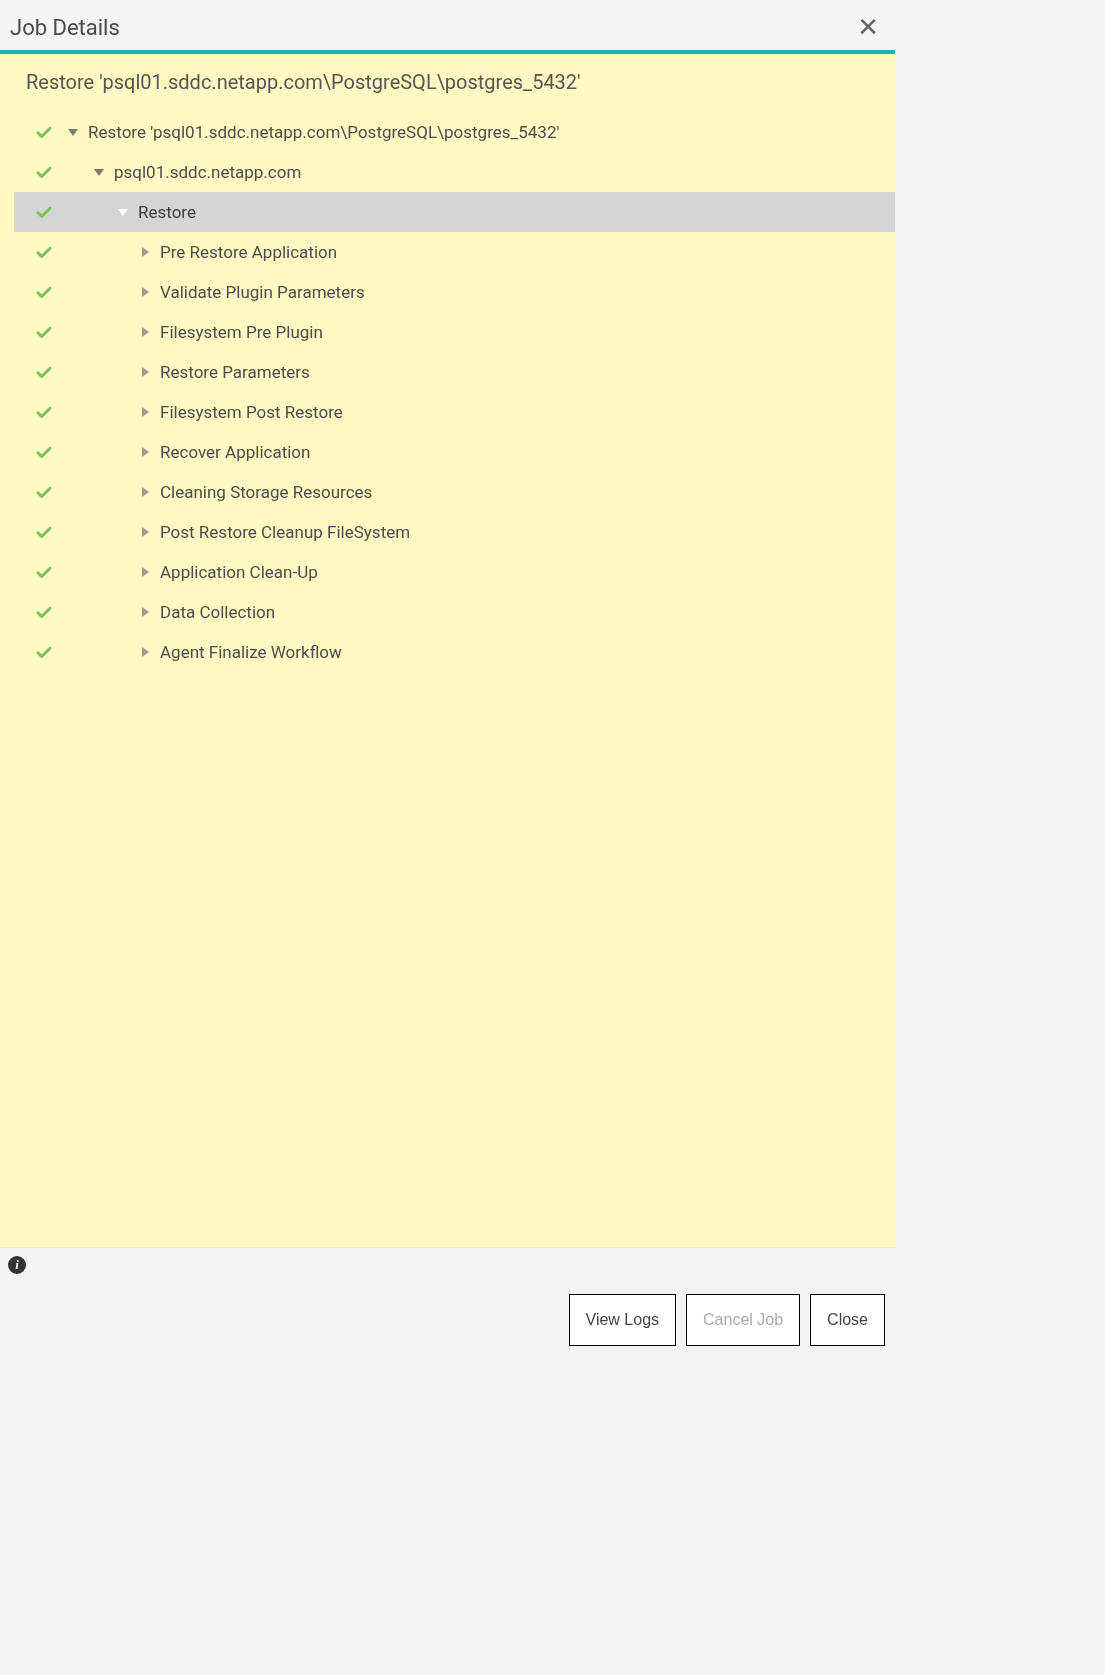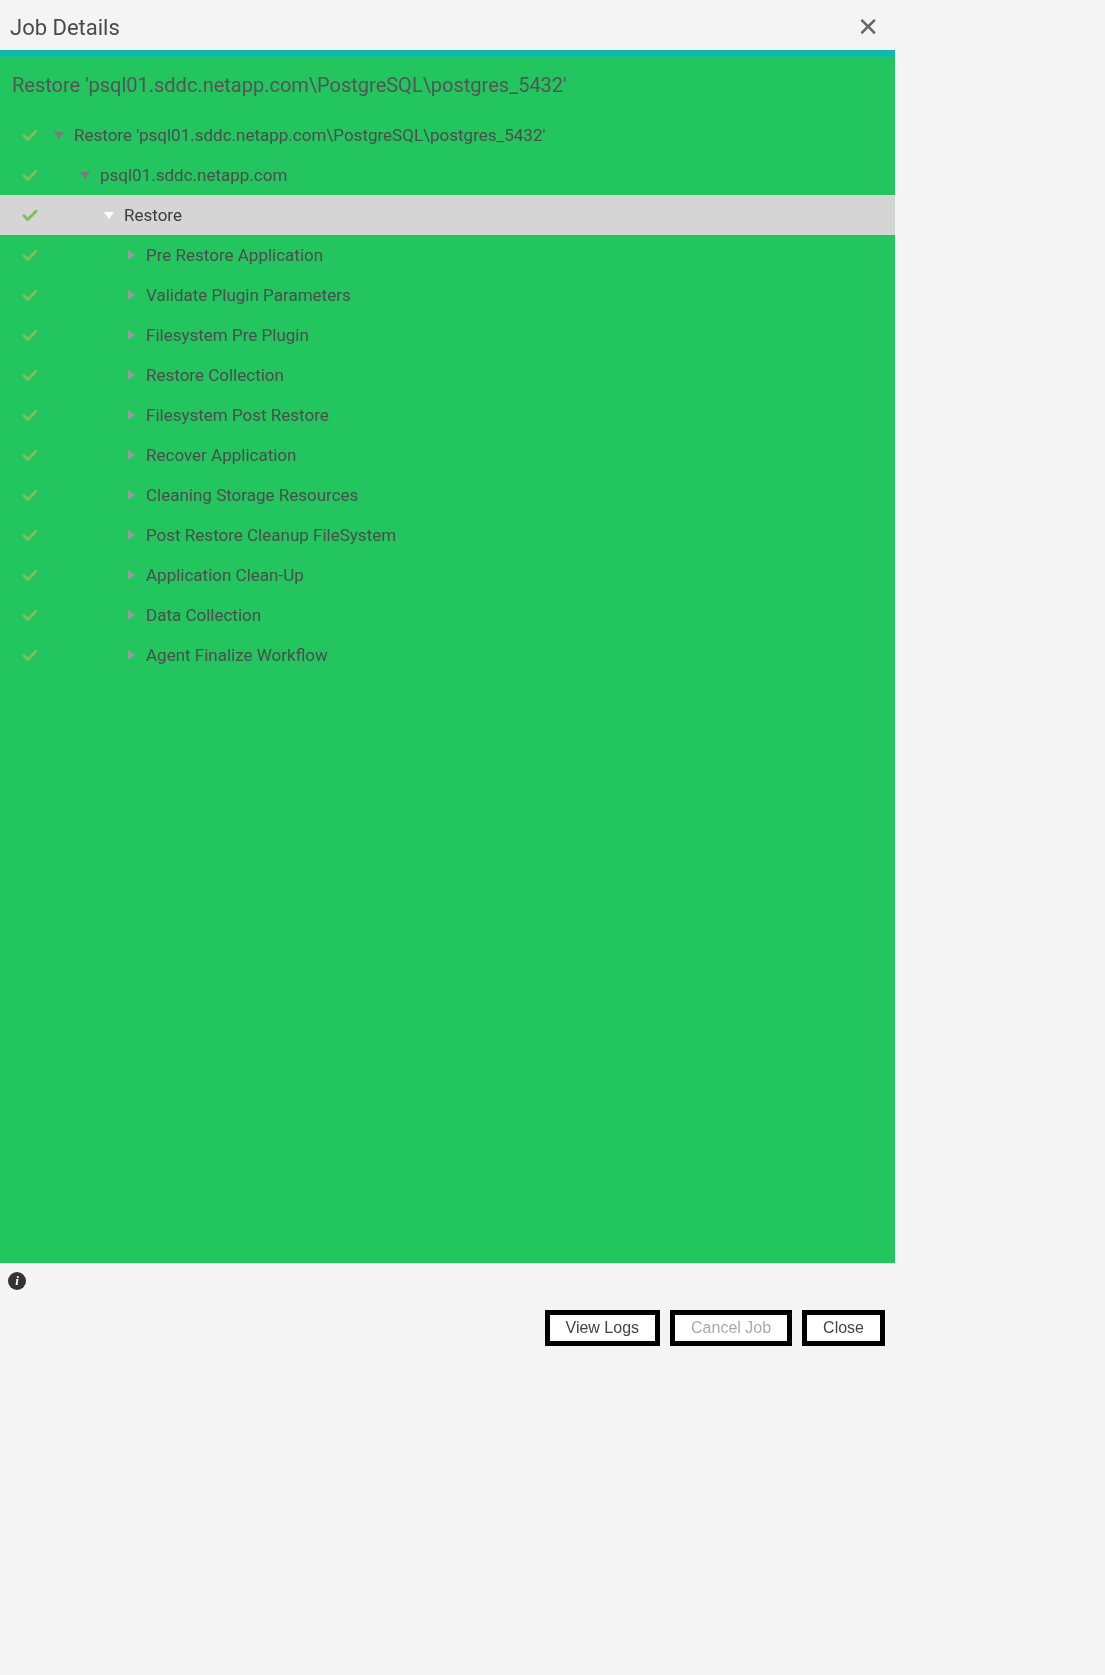--- a/index.html
+++ b/index.html
@@ -13,21 +13,21 @@
     flex-direction: column;
     width: 895px;
     height: 1360px;
     overflow: hidden;
   }
   .header {
     display: flex;
     align-items: center;
     justify-content: space-between;
     padding: 14px 14px 10px 10px;
-    border-bottom: 7px solid #14b8a6;
+    border-bottom: 4px solid #14b8a6;
     background: #f4f4f4;
   }
   .header-title {
     font-size: 22px;
     font-weight: 400;
     color: #4a4a4a;
   }
   .close-x {
     font-size: 26px;
     color: #666;
@@ -39,22 +39,22 @@
     flex: 1 1 auto;
     display: flex;
     flex-direction: column;
     position: relative;
     background: #fff;
     min-height: 0;
   }
   .scroll-pad {
     flex: 1 1 auto;
     overflow-y: scroll;
-    padding: 16px 0 0 0;
-    background: #22c55e;
+    padding: 16px 0 0 14px;
+    background: #fef9c3;
     min-height: 0;
   }
   .scroll-pad::-webkit-scrollbar { width: 14px; }
   .scroll-pad::-webkit-scrollbar-track { background: #f0f0f0; }
   .scroll-pad::-webkit-scrollbar-thumb { background: #c7c7c7; }
 
   .subtitle {
     font-size: 20px;
     color: #555;
     padding: 0 0 14px 12px;
@@ -145,25 +145,25 @@
   }
 
   .footer {
     background: #f4f4f4;
     padding: 12px 10px 14px 10px;
     display: flex;
     justify-content: flex-end;
     gap: 10px;
   }
   .btn {
-    border: 5px solid #000000;
+    border: 1px solid #000000;
     background: #fff;
     color: #444;
     font-size: 16px;
-    padding: 4px 16px;
+    padding: 16px 16px;
     cursor: pointer;
   }
   .btn[disabled] {
     color: #aaa;
     cursor: default;
   }
 </style>
 </head>
 <body>
 
@@ -272,21 +272,21 @@
               <span class="check">
                 <svg viewBox="0 0 24 24" fill="none" stroke="currentColor" stroke-width="4" stroke-linecap="round" stroke-linejoin="round">
                   <polyline points="4 13 9 18 20 7"></polyline>
                 </svg>
               </span>
             </span>
             <span class="indent-slot indent-3"></span>
             <span class="toggle-slot">
               <span class="tri tri-right"></span>
             </span>
-            <span class="label">Restore Collection</span>
+            <span class="label">Restore Parameters</span>
           </div>
           <div class="row">
             <span class="status-slot">
               <span class="check">
                 <svg viewBox="0 0 24 24" fill="none" stroke="currentColor" stroke-width="4" stroke-linecap="round" stroke-linejoin="round">
                   <polyline points="4 13 9 18 20 7"></polyline>
                 </svg>
               </span>
             </span>
             <span class="indent-slot indent-3"></span>

